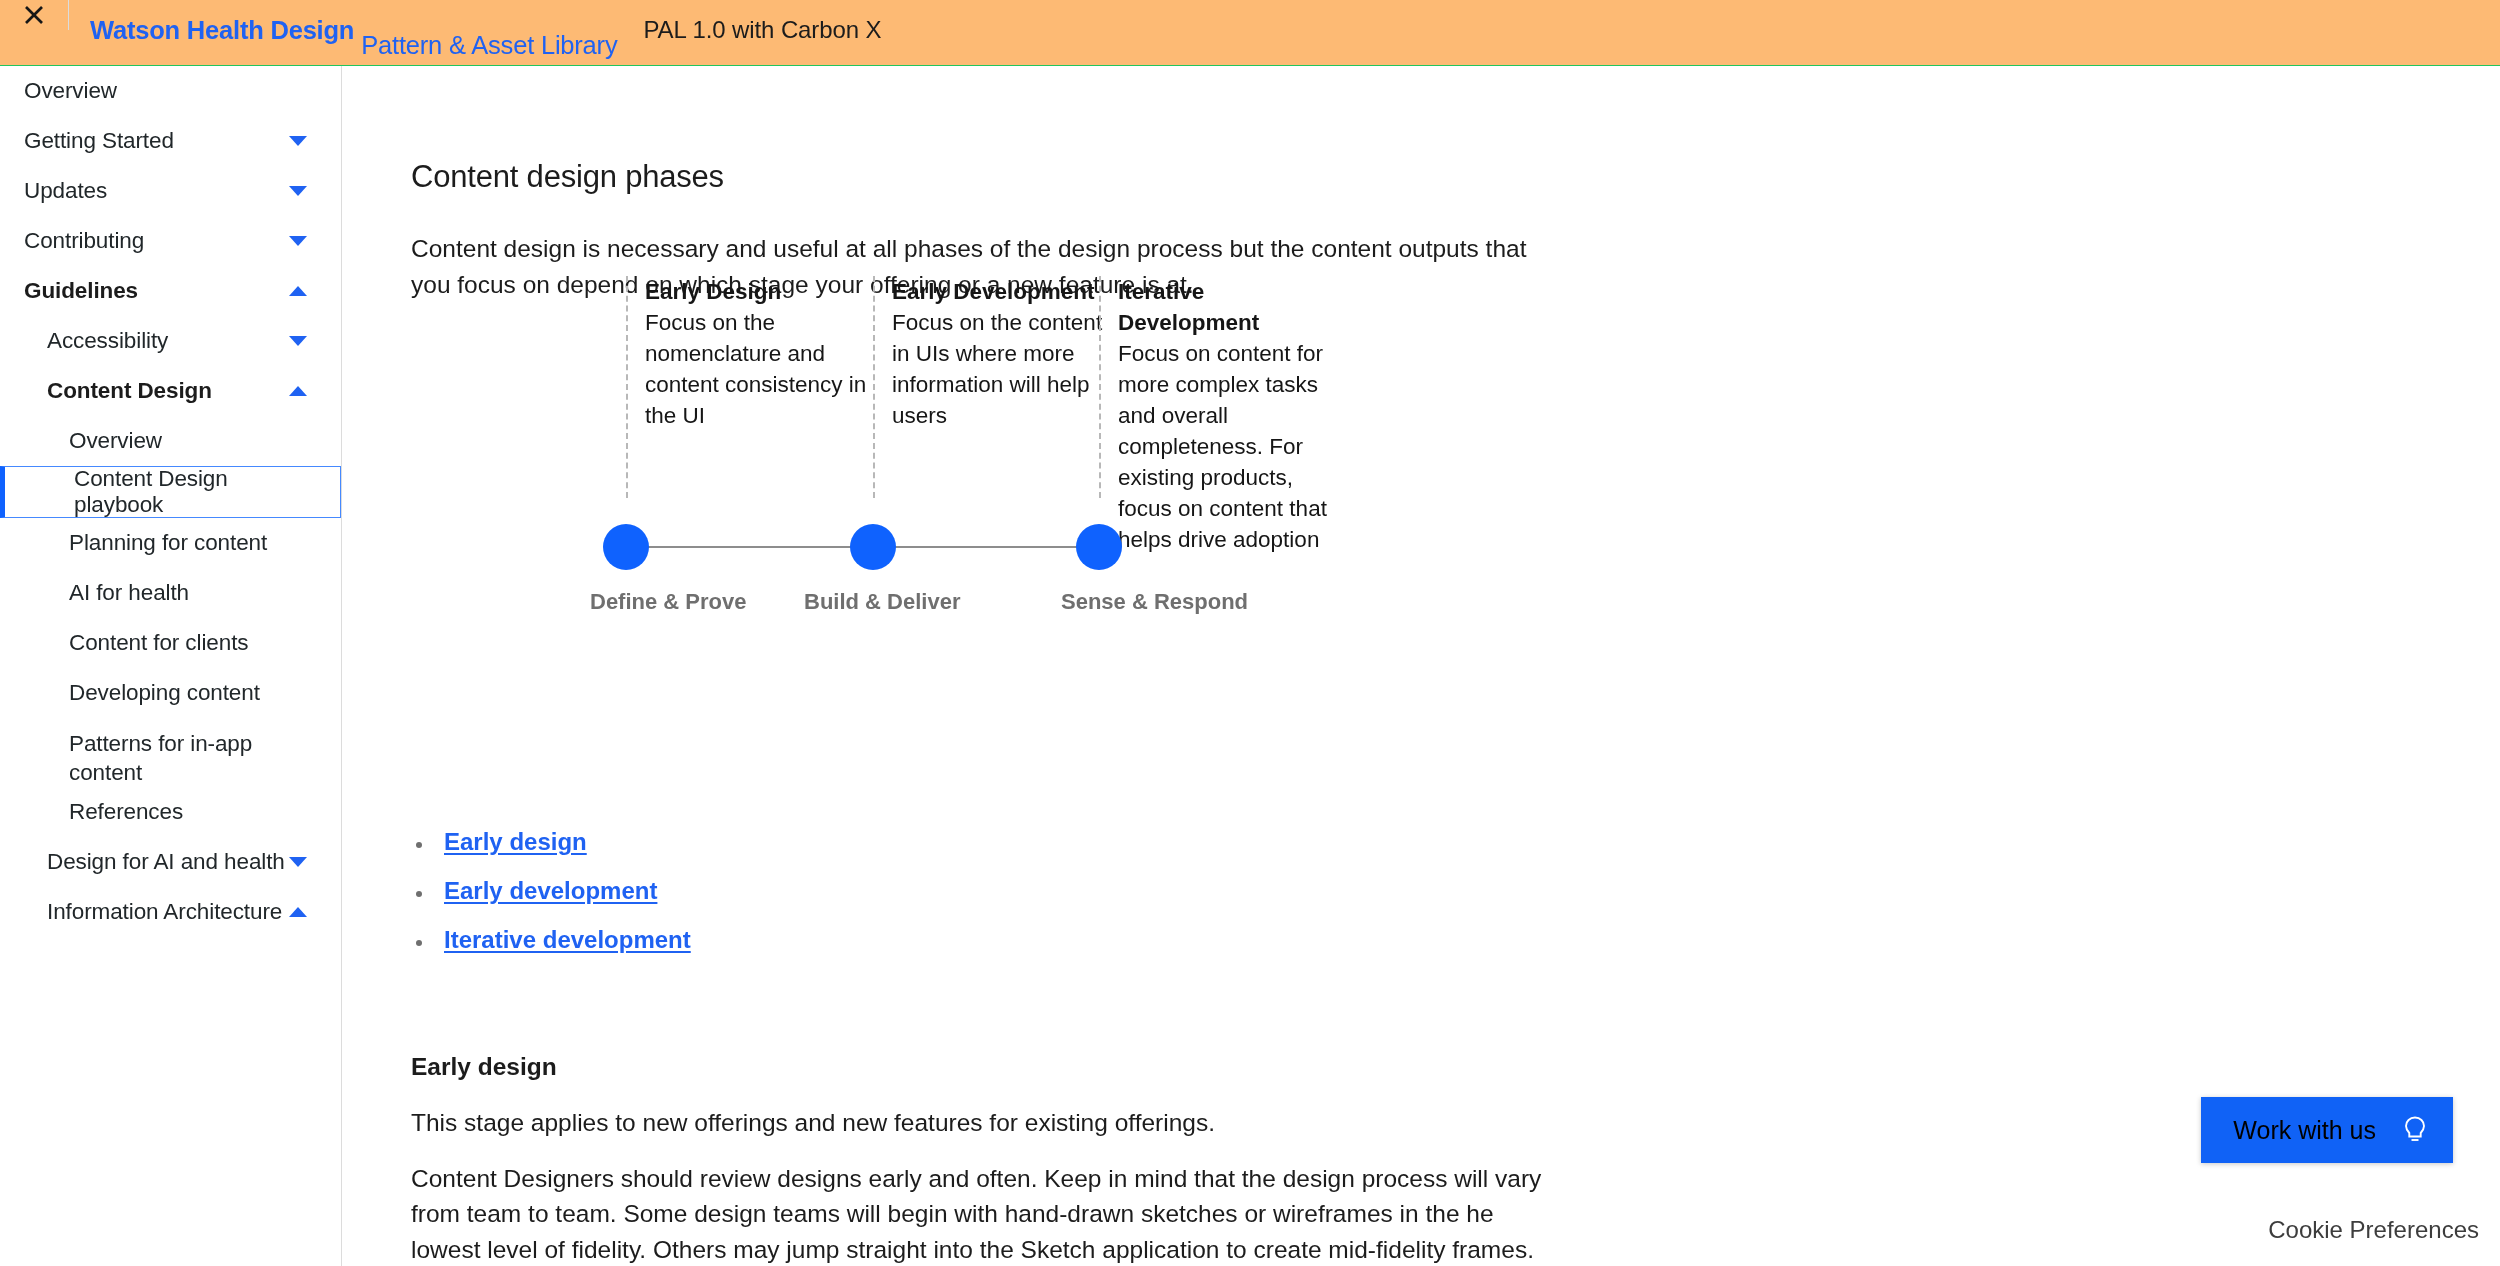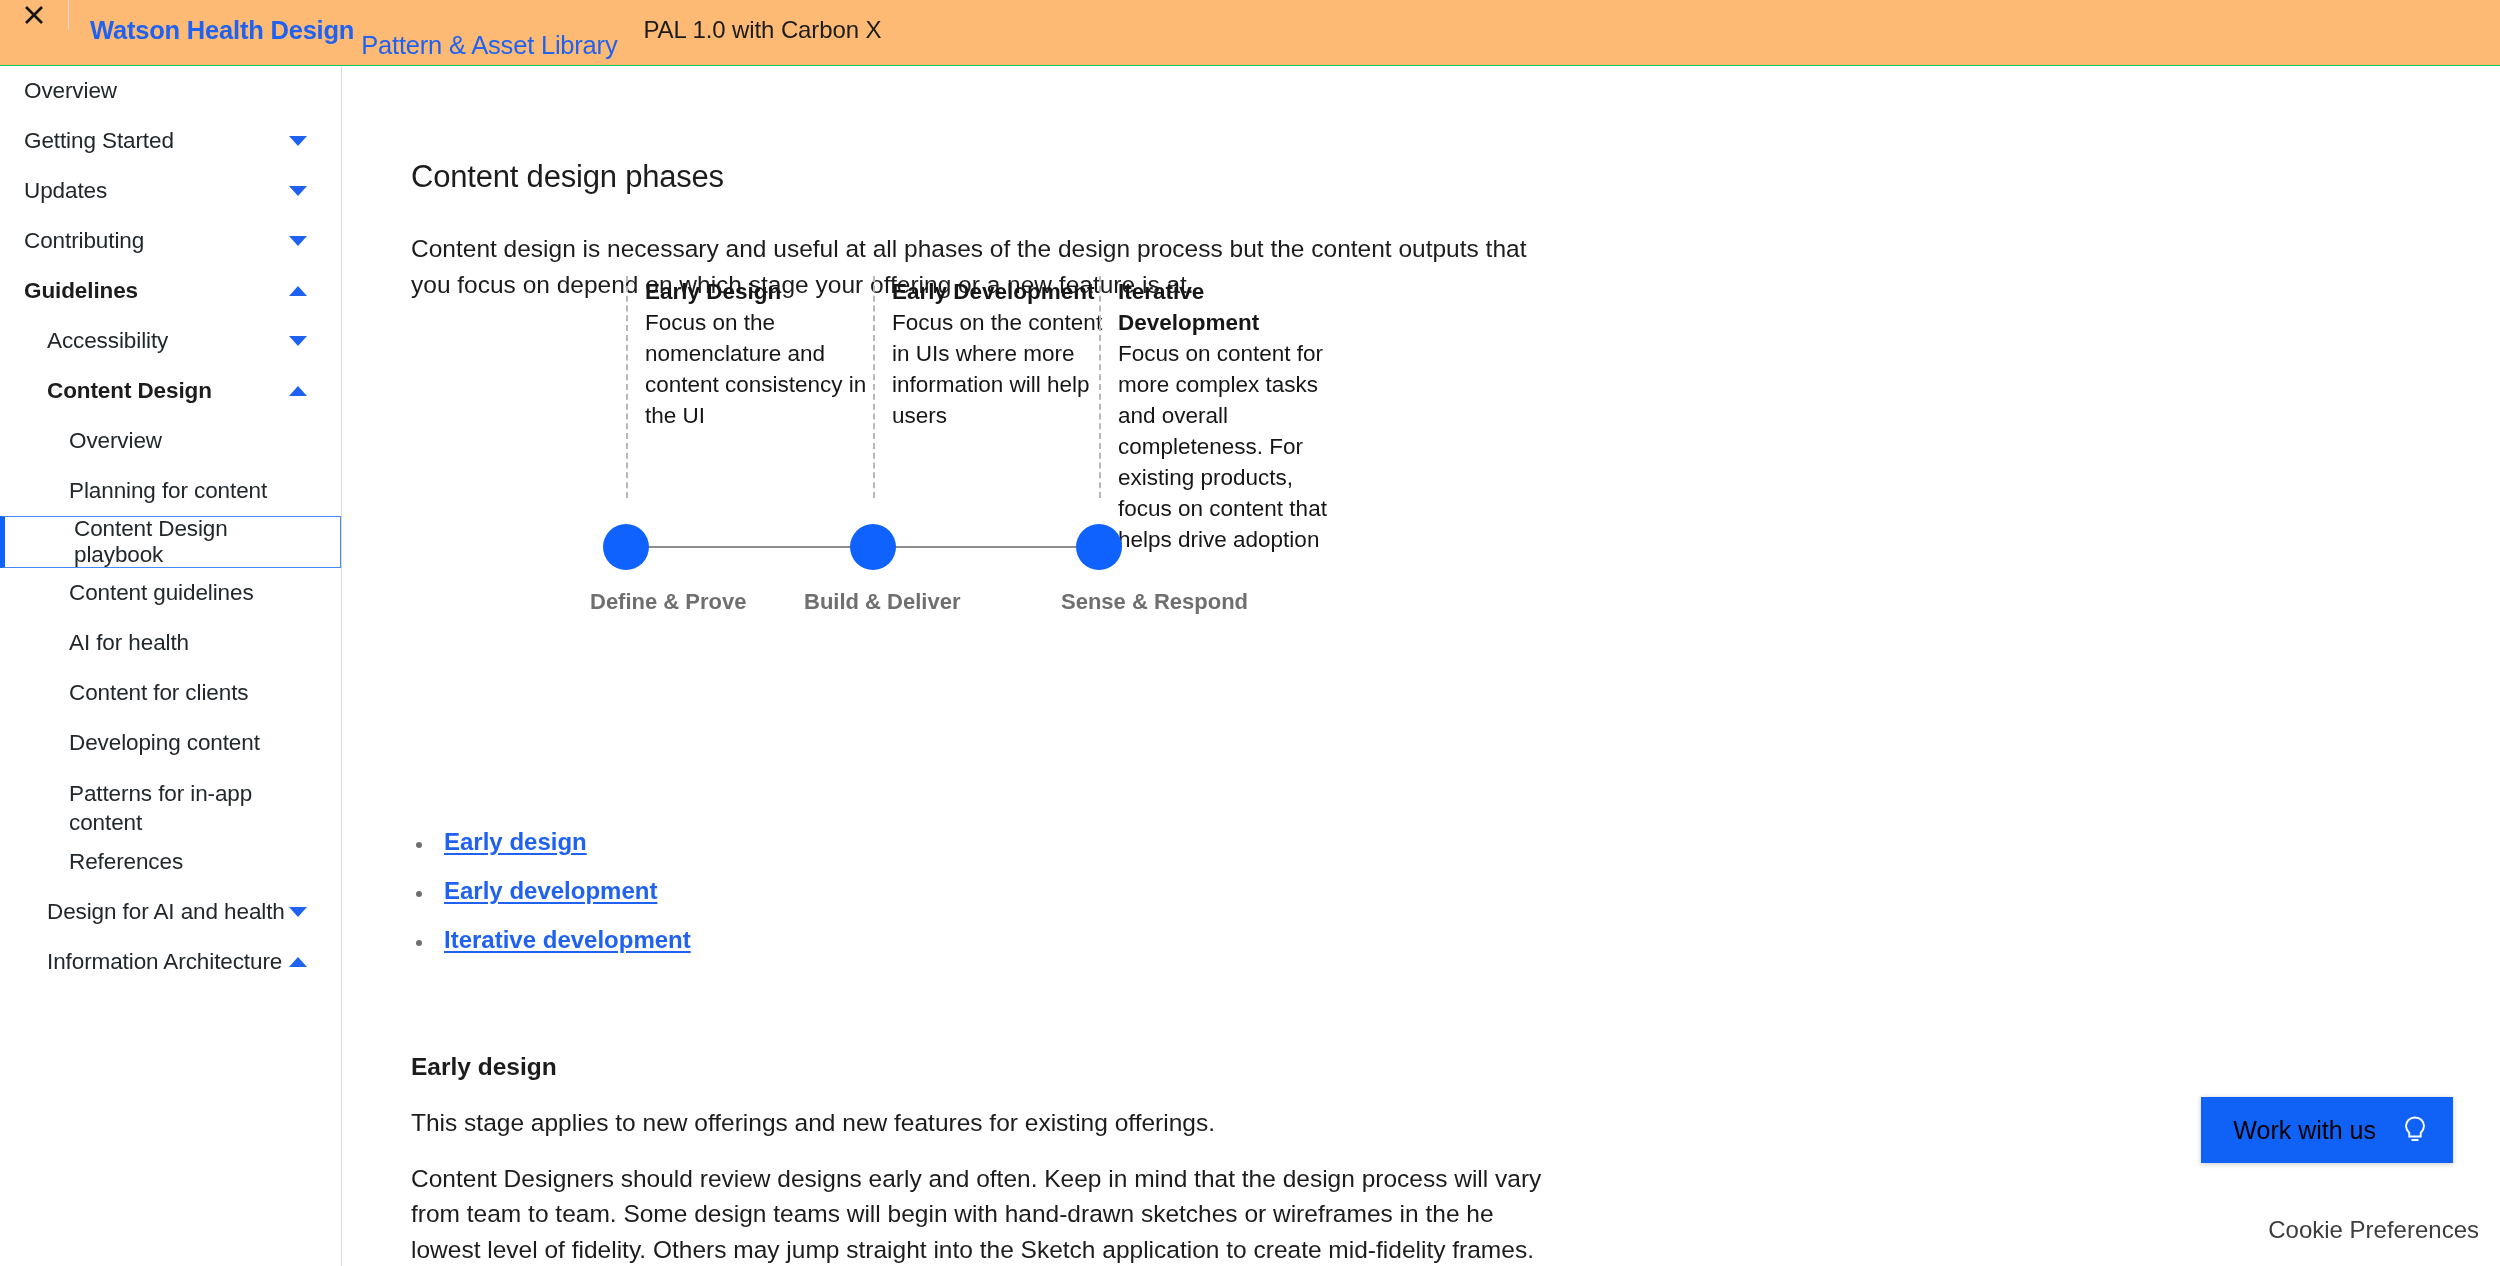--- a/index.html
+++ b/index.html
@@ -298,28 +298,25 @@
       <span class="lbl">Accessibility</span>
       <span class="caret down"></span>
     </div>
     <div class="nav-item lvl1 bold">
       <span class="lbl">Content Design</span>
       <span class="caret up"></span>
     </div>
     <div class="nav-item lvl2">
       <span class="lbl">Overview</span>
     </div>
-    <div class="nav-item lvl2">
-      <span class="lbl">Planning for content</span>
-    </div>
     <div class="nav-item lvl2 selected">
       <span class="lbl">Content Design playbook</span>
     </div>
     <div class="nav-item lvl2">
-      <span class="lbl">Content guidelines</span>
+      <span class="lbl">Planning for content</span>
     </div>
     <div class="nav-item lvl2">
       <span class="lbl">AI for health</span>
     </div>
     <div class="nav-item lvl2">
       <span class="lbl">Content for clients</span>
     </div>
     <div class="nav-item lvl2">
       <span class="lbl">Developing content</span>
     </div>

